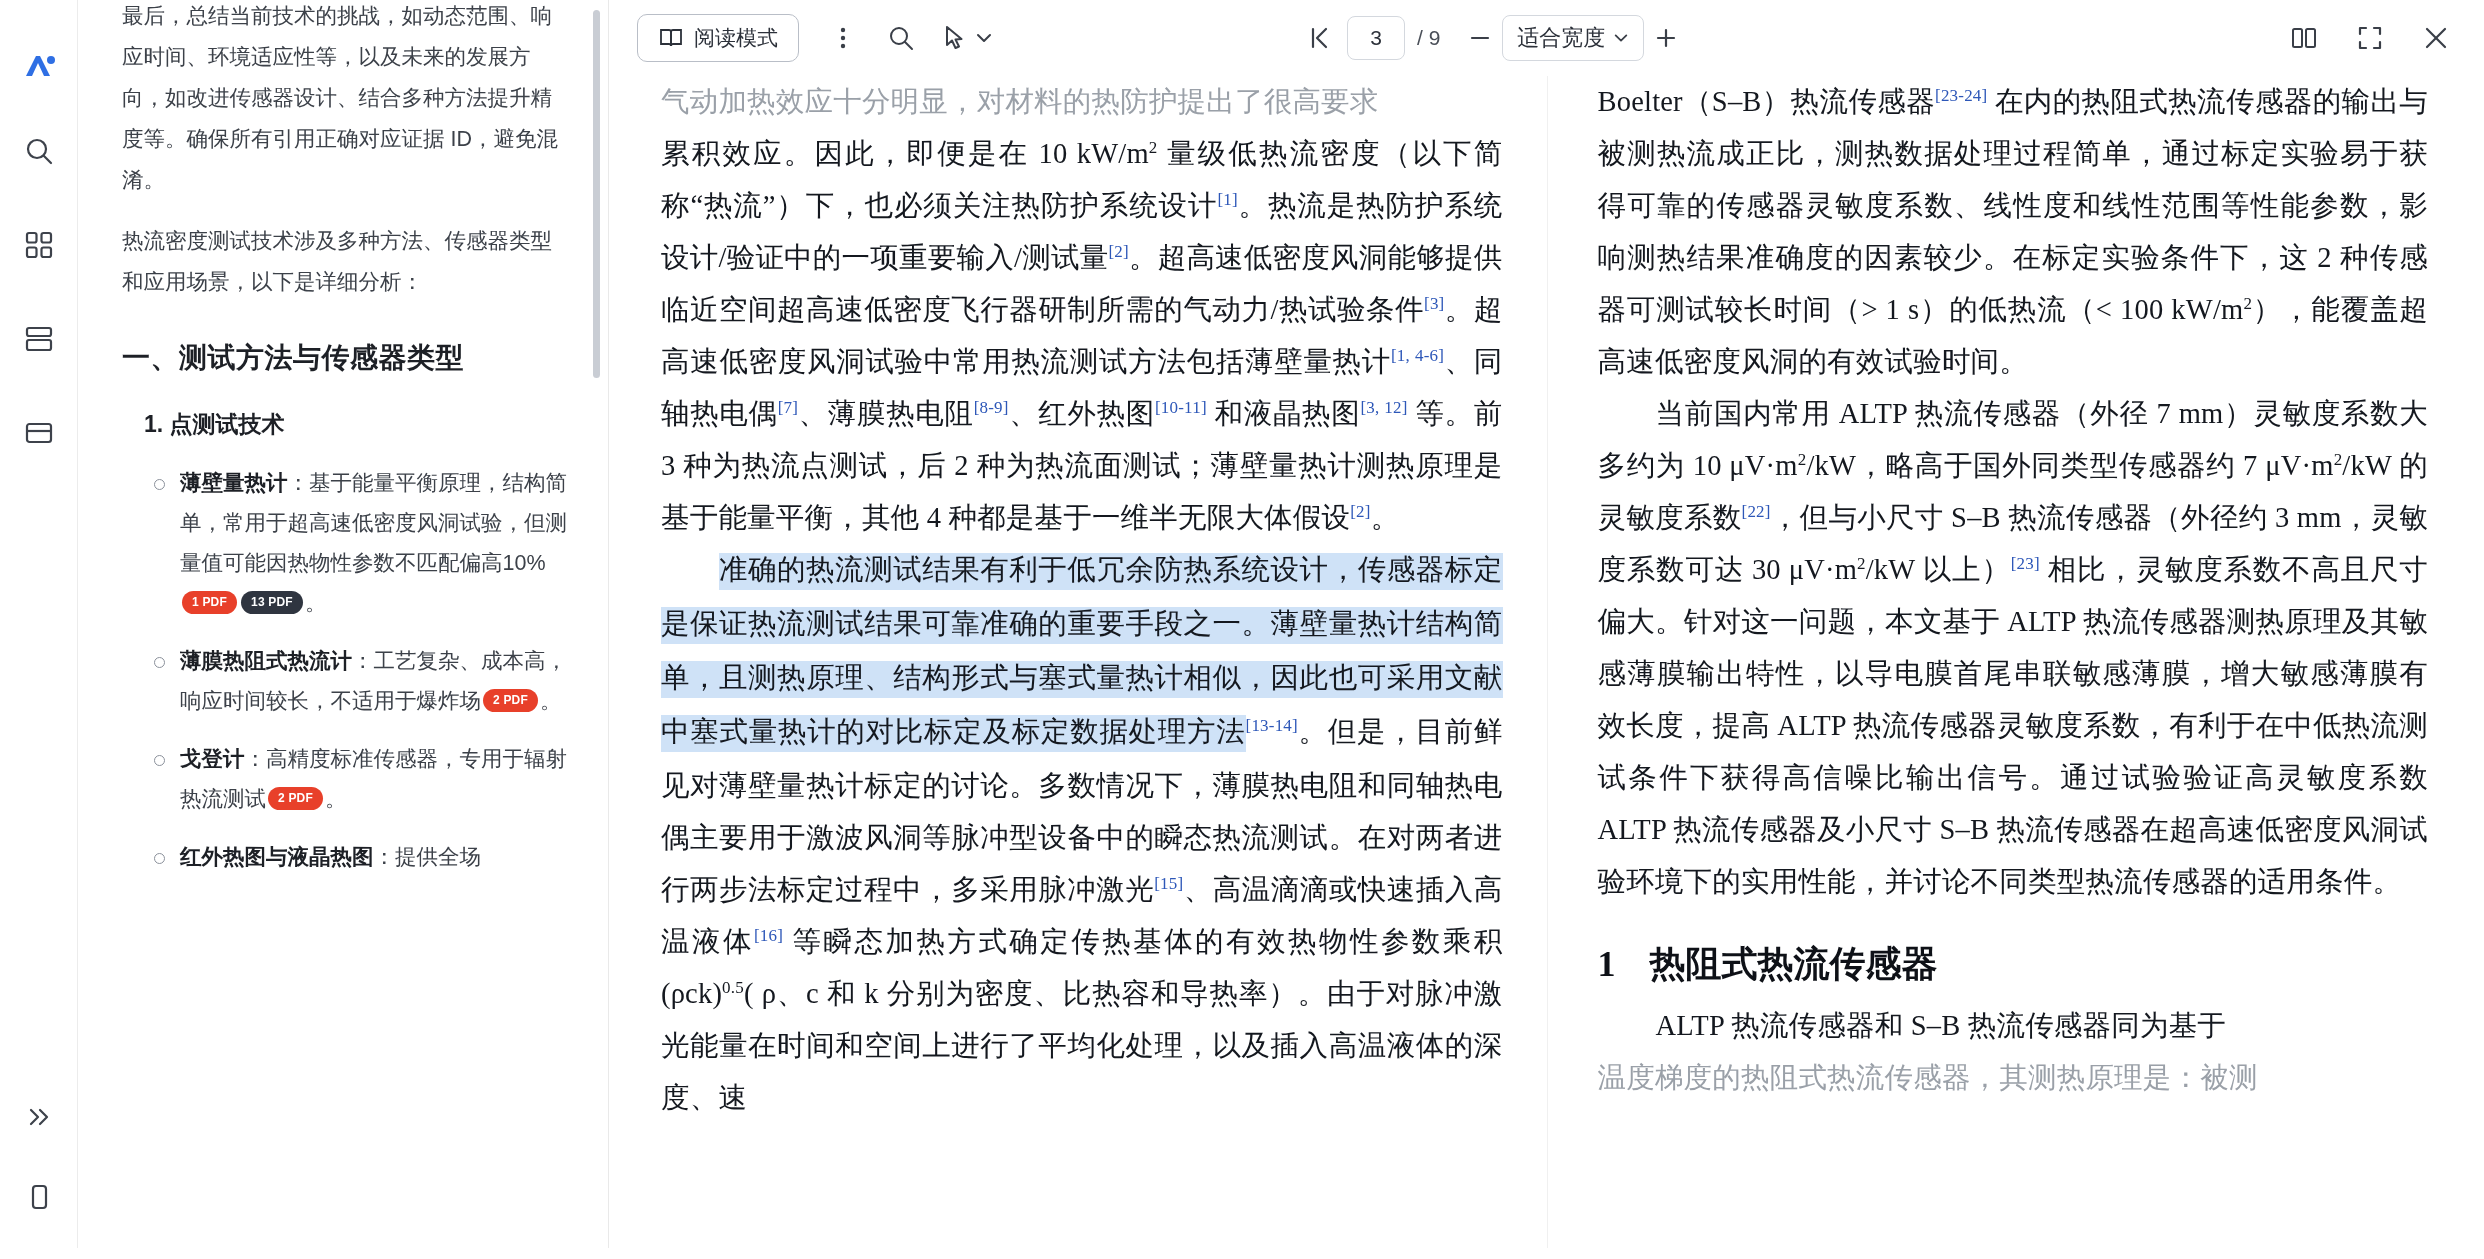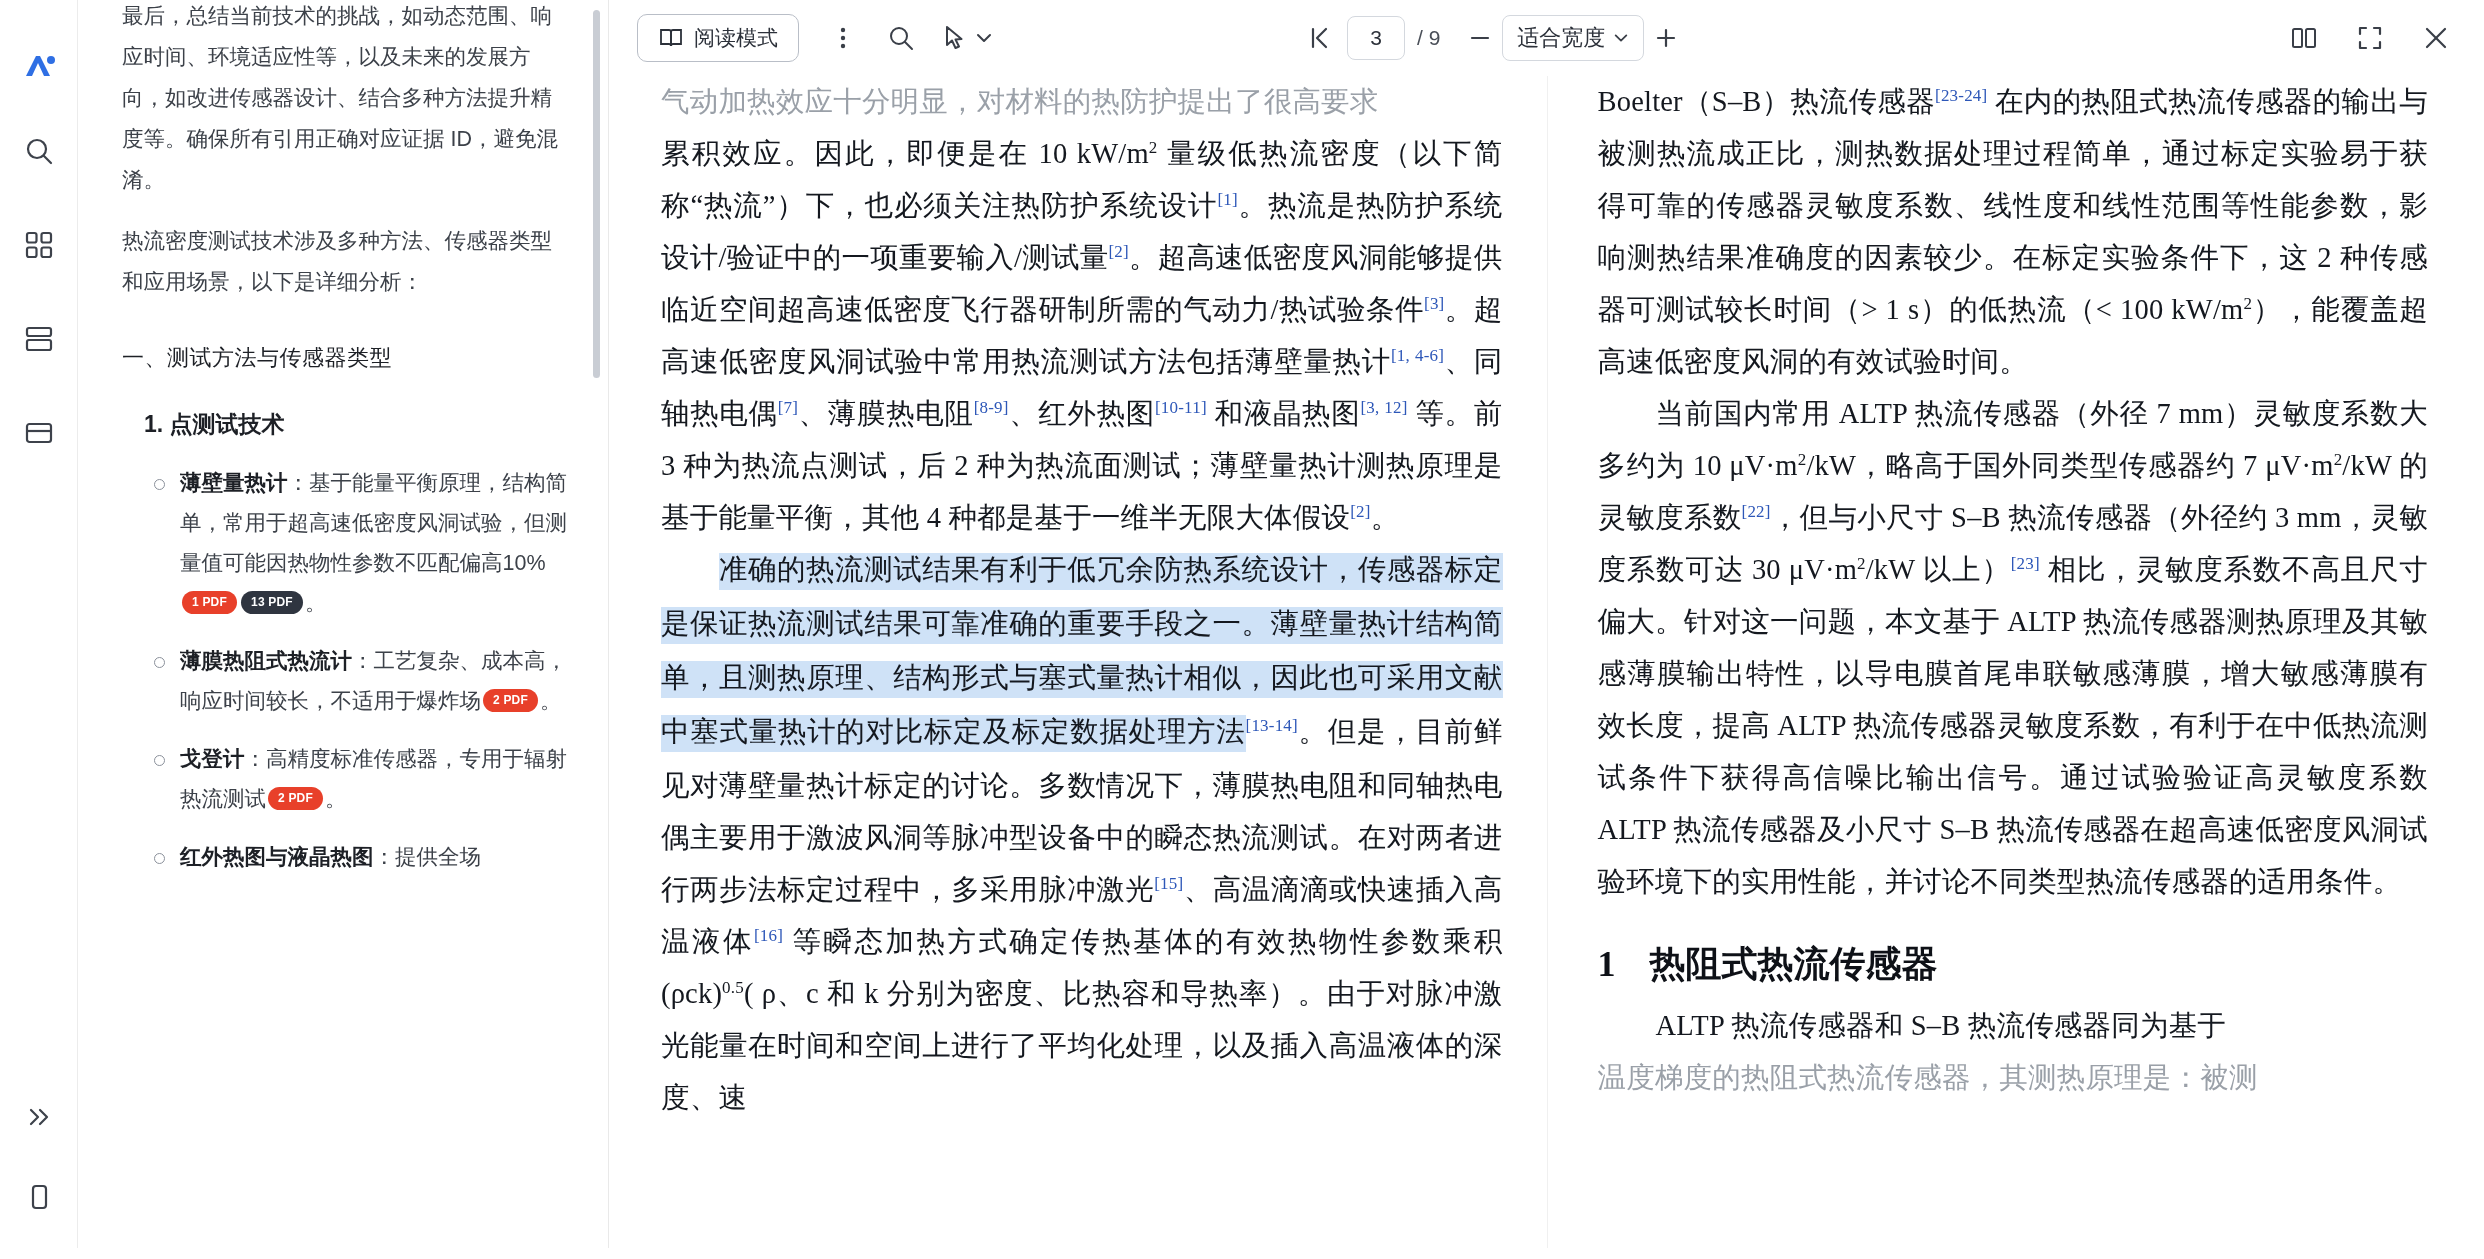--- a/index.html
+++ b/index.html
@@ -67,22 +67,22 @@
   }
   .summary-inner { padding-top: 0px; }
   .sum-p {
     margin: 0 0 20px 0;
     color: #3c4149;
     font-size: 21.5px;
     line-height: 41px;
   }
   .sum-p.top { margin-top: -4px; }
   .sum-h1 {
-    font-size: 22px;
-    font-weight: 400;
+    font-size: 28px;
+    font-weight: 700;
     color: #1d2026;
     margin: 34px 0 26px 0;
     letter-spacing: 0.5px;
   }
   .sum-h2 {
     font-size: 23px;
     font-weight: 700;
     color: #1d2026;
     margin: 26px 0 18px 22px;
   }

